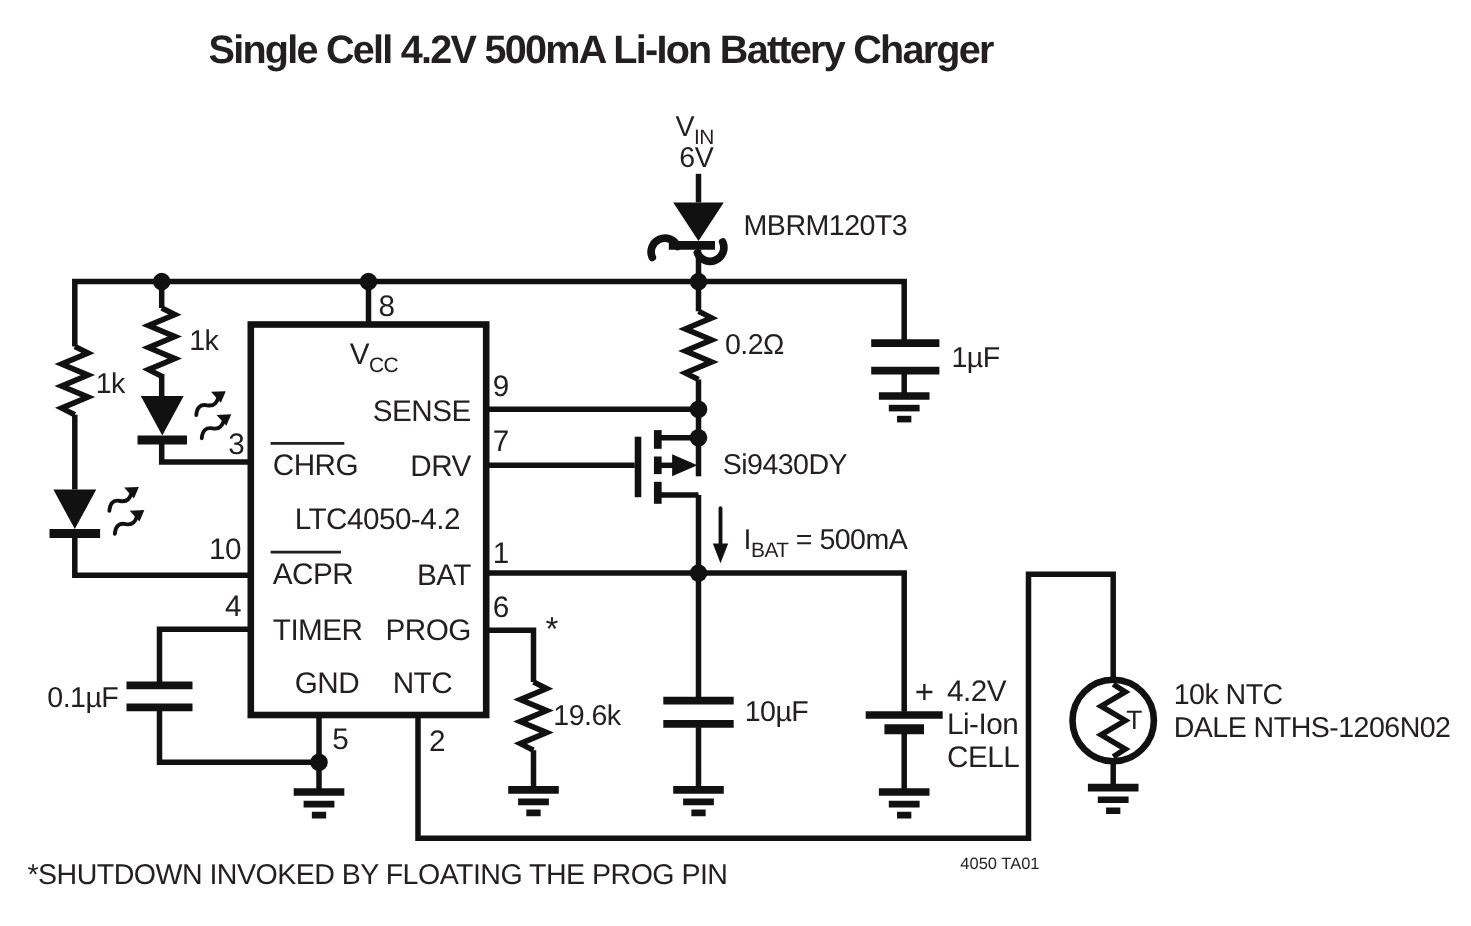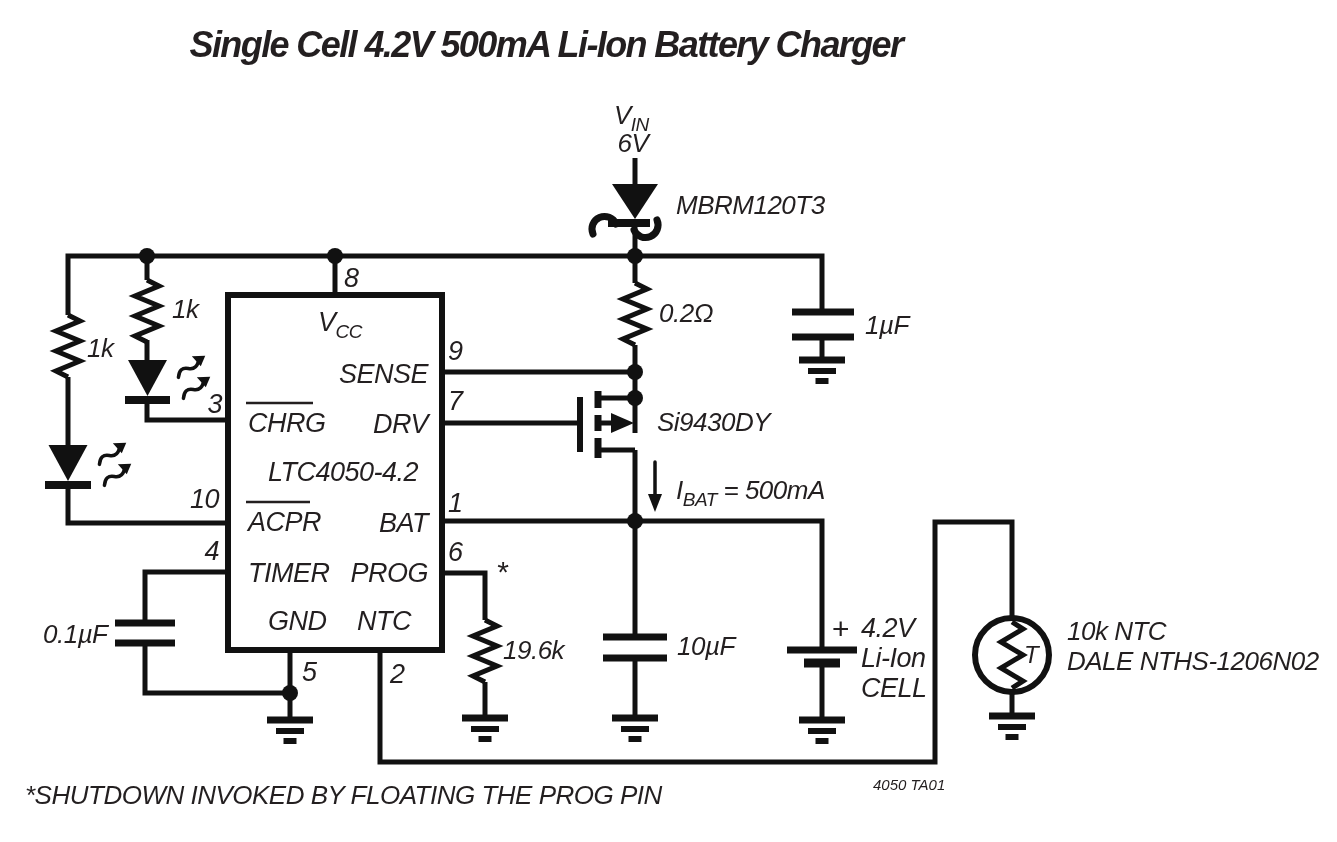--- a/index.html
+++ b/index.html
@@ -1,16 +1,16 @@
 <!DOCTYPE html>
 <html><head>
 <meta charset="utf-8">
 <style>
   html,body{margin:0;padding:0;background:#ffffff;}
-  .page{position:relative;width:1337px;height:842px;background:#fff;overflow:hidden;font-style:italic;}
+  .page{position:relative;width:1337px;height:842px;background:#fff;overflow:hidden;}
   svg{display:block;}
   text{fill:#231F20;font-family:"Liberation Sans","DejaVu Sans",sans-serif;letter-spacing:-0.5px;}
   .title{font-size:36px;font-weight:bold;letter-spacing:-1.6px;}
   .t27{font-size:27px;}
   .t26{font-size:26px;}
   .t30{font-size:30px;}
   .t24{font-size:24px;}
   .small{font-size:15px;letter-spacing:0;}
   .sub{font-size:19px;}
   .wire{stroke:#111;stroke-width:5;fill:none;stroke-linejoin:miter;}

